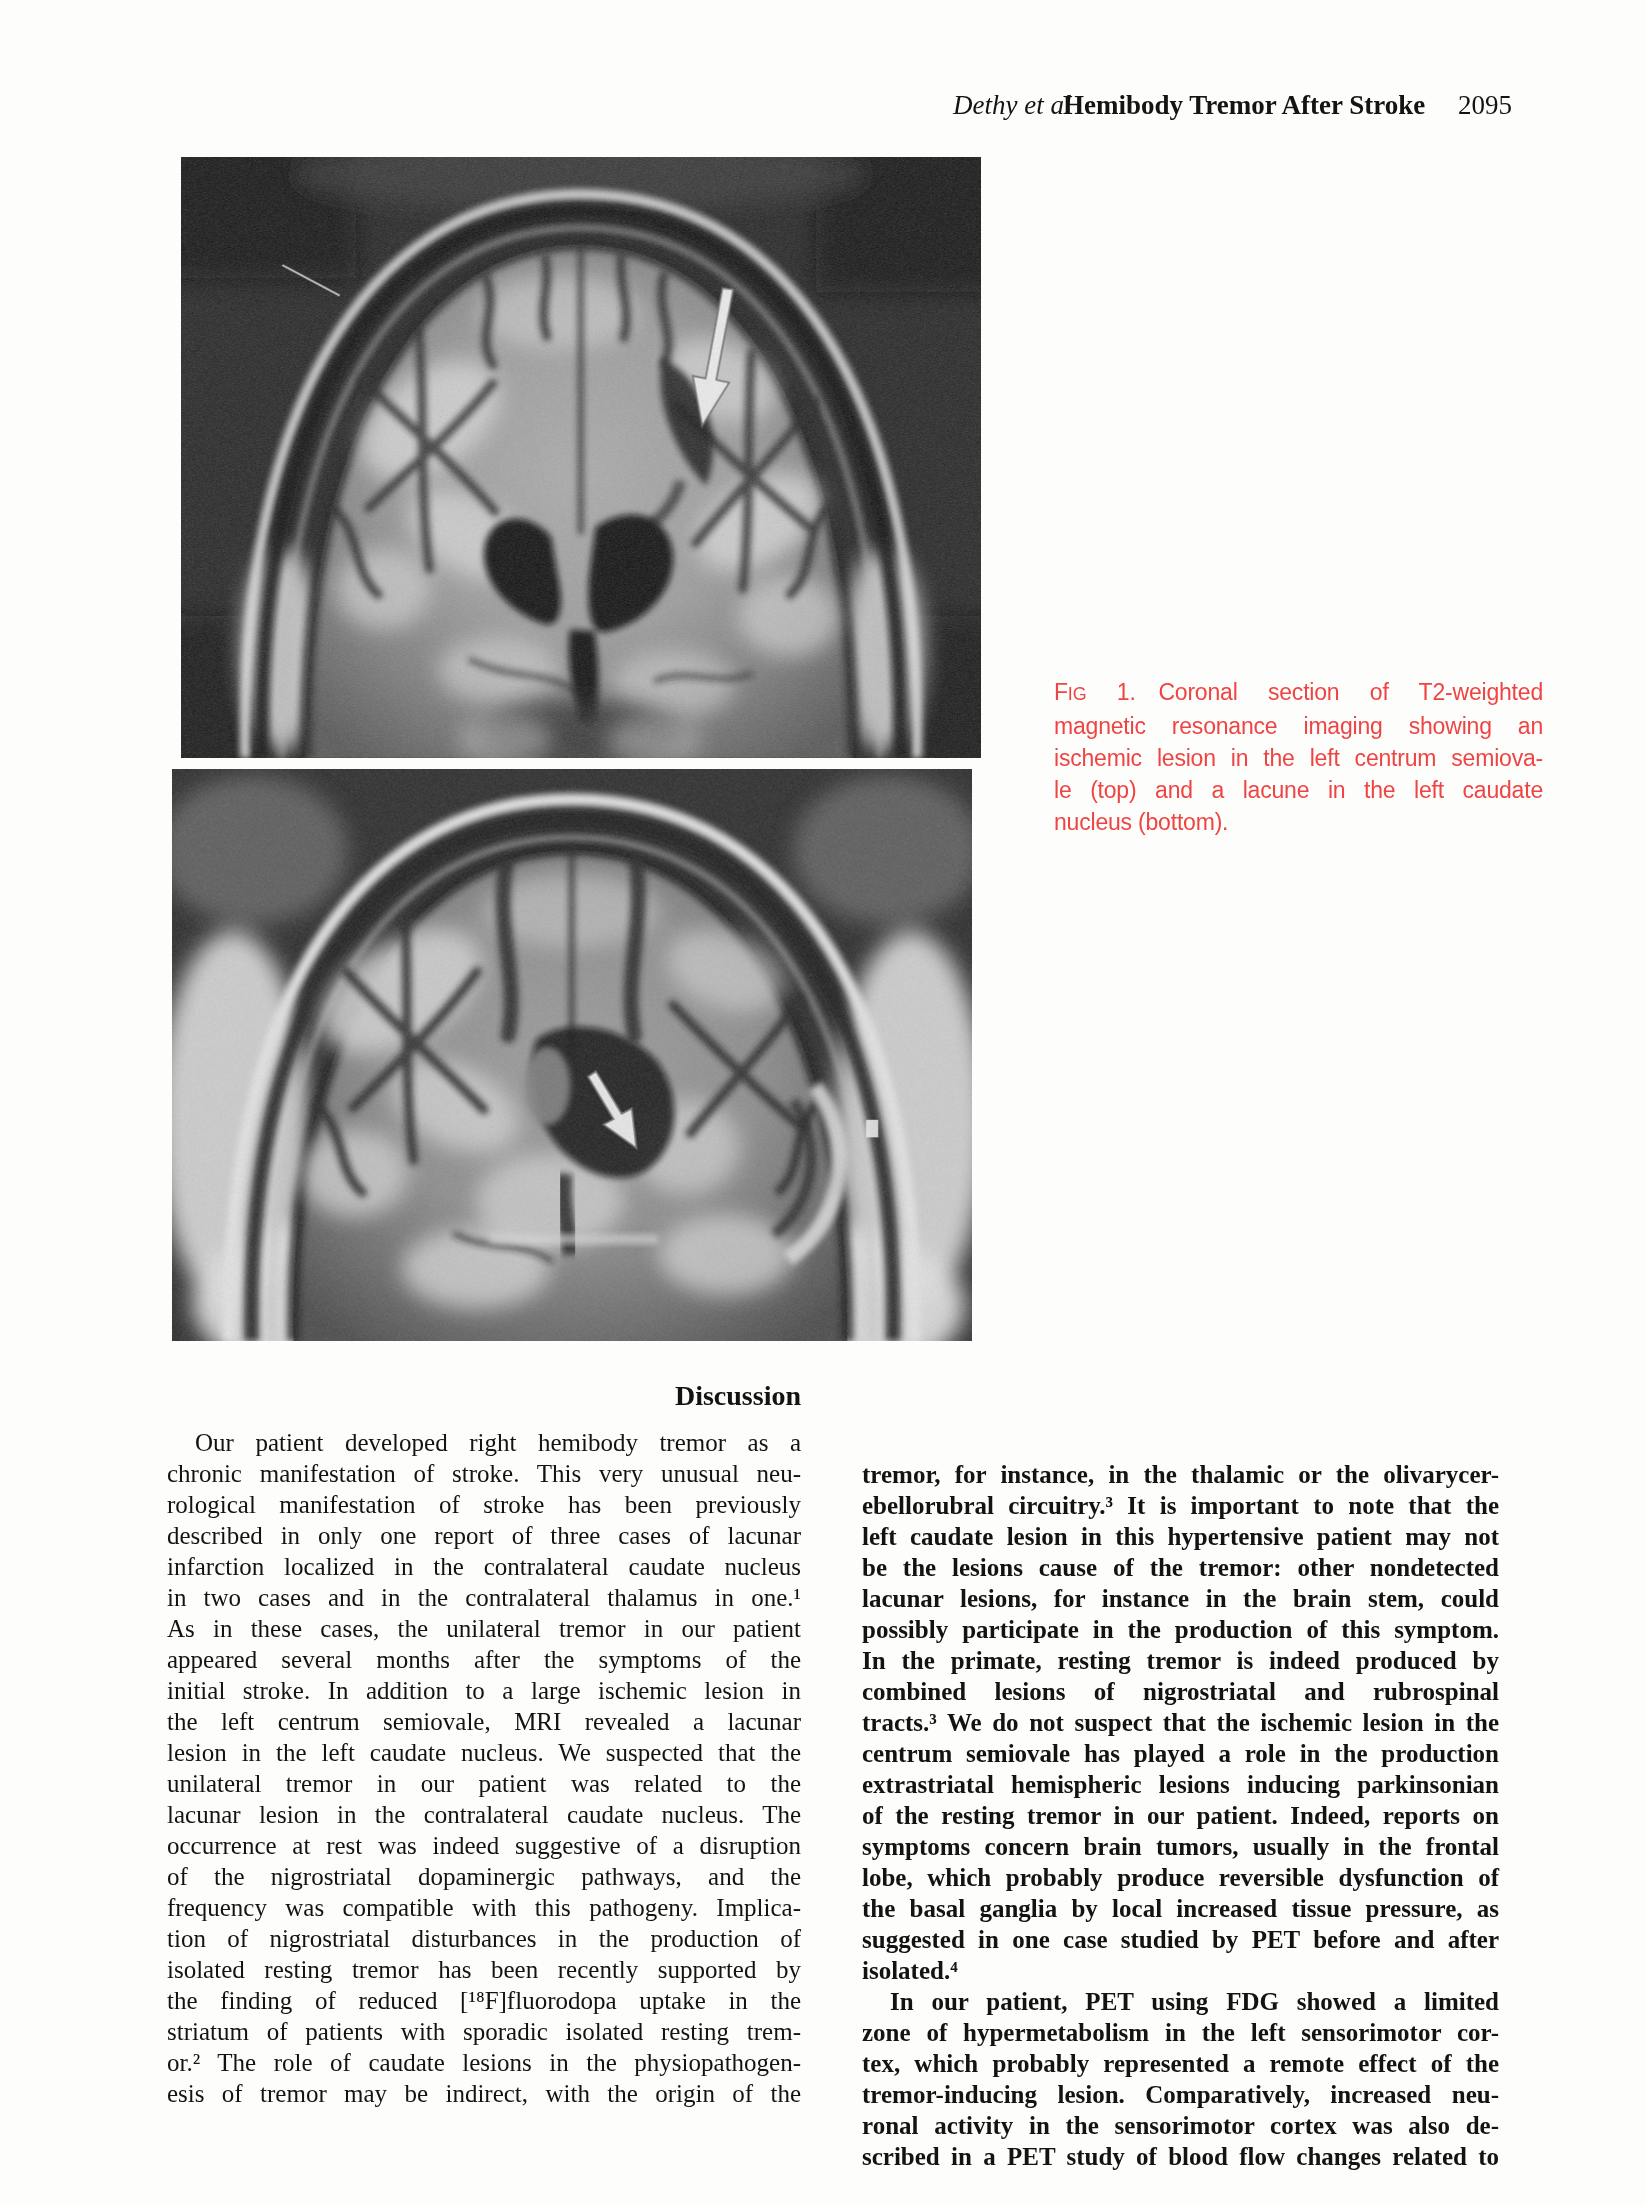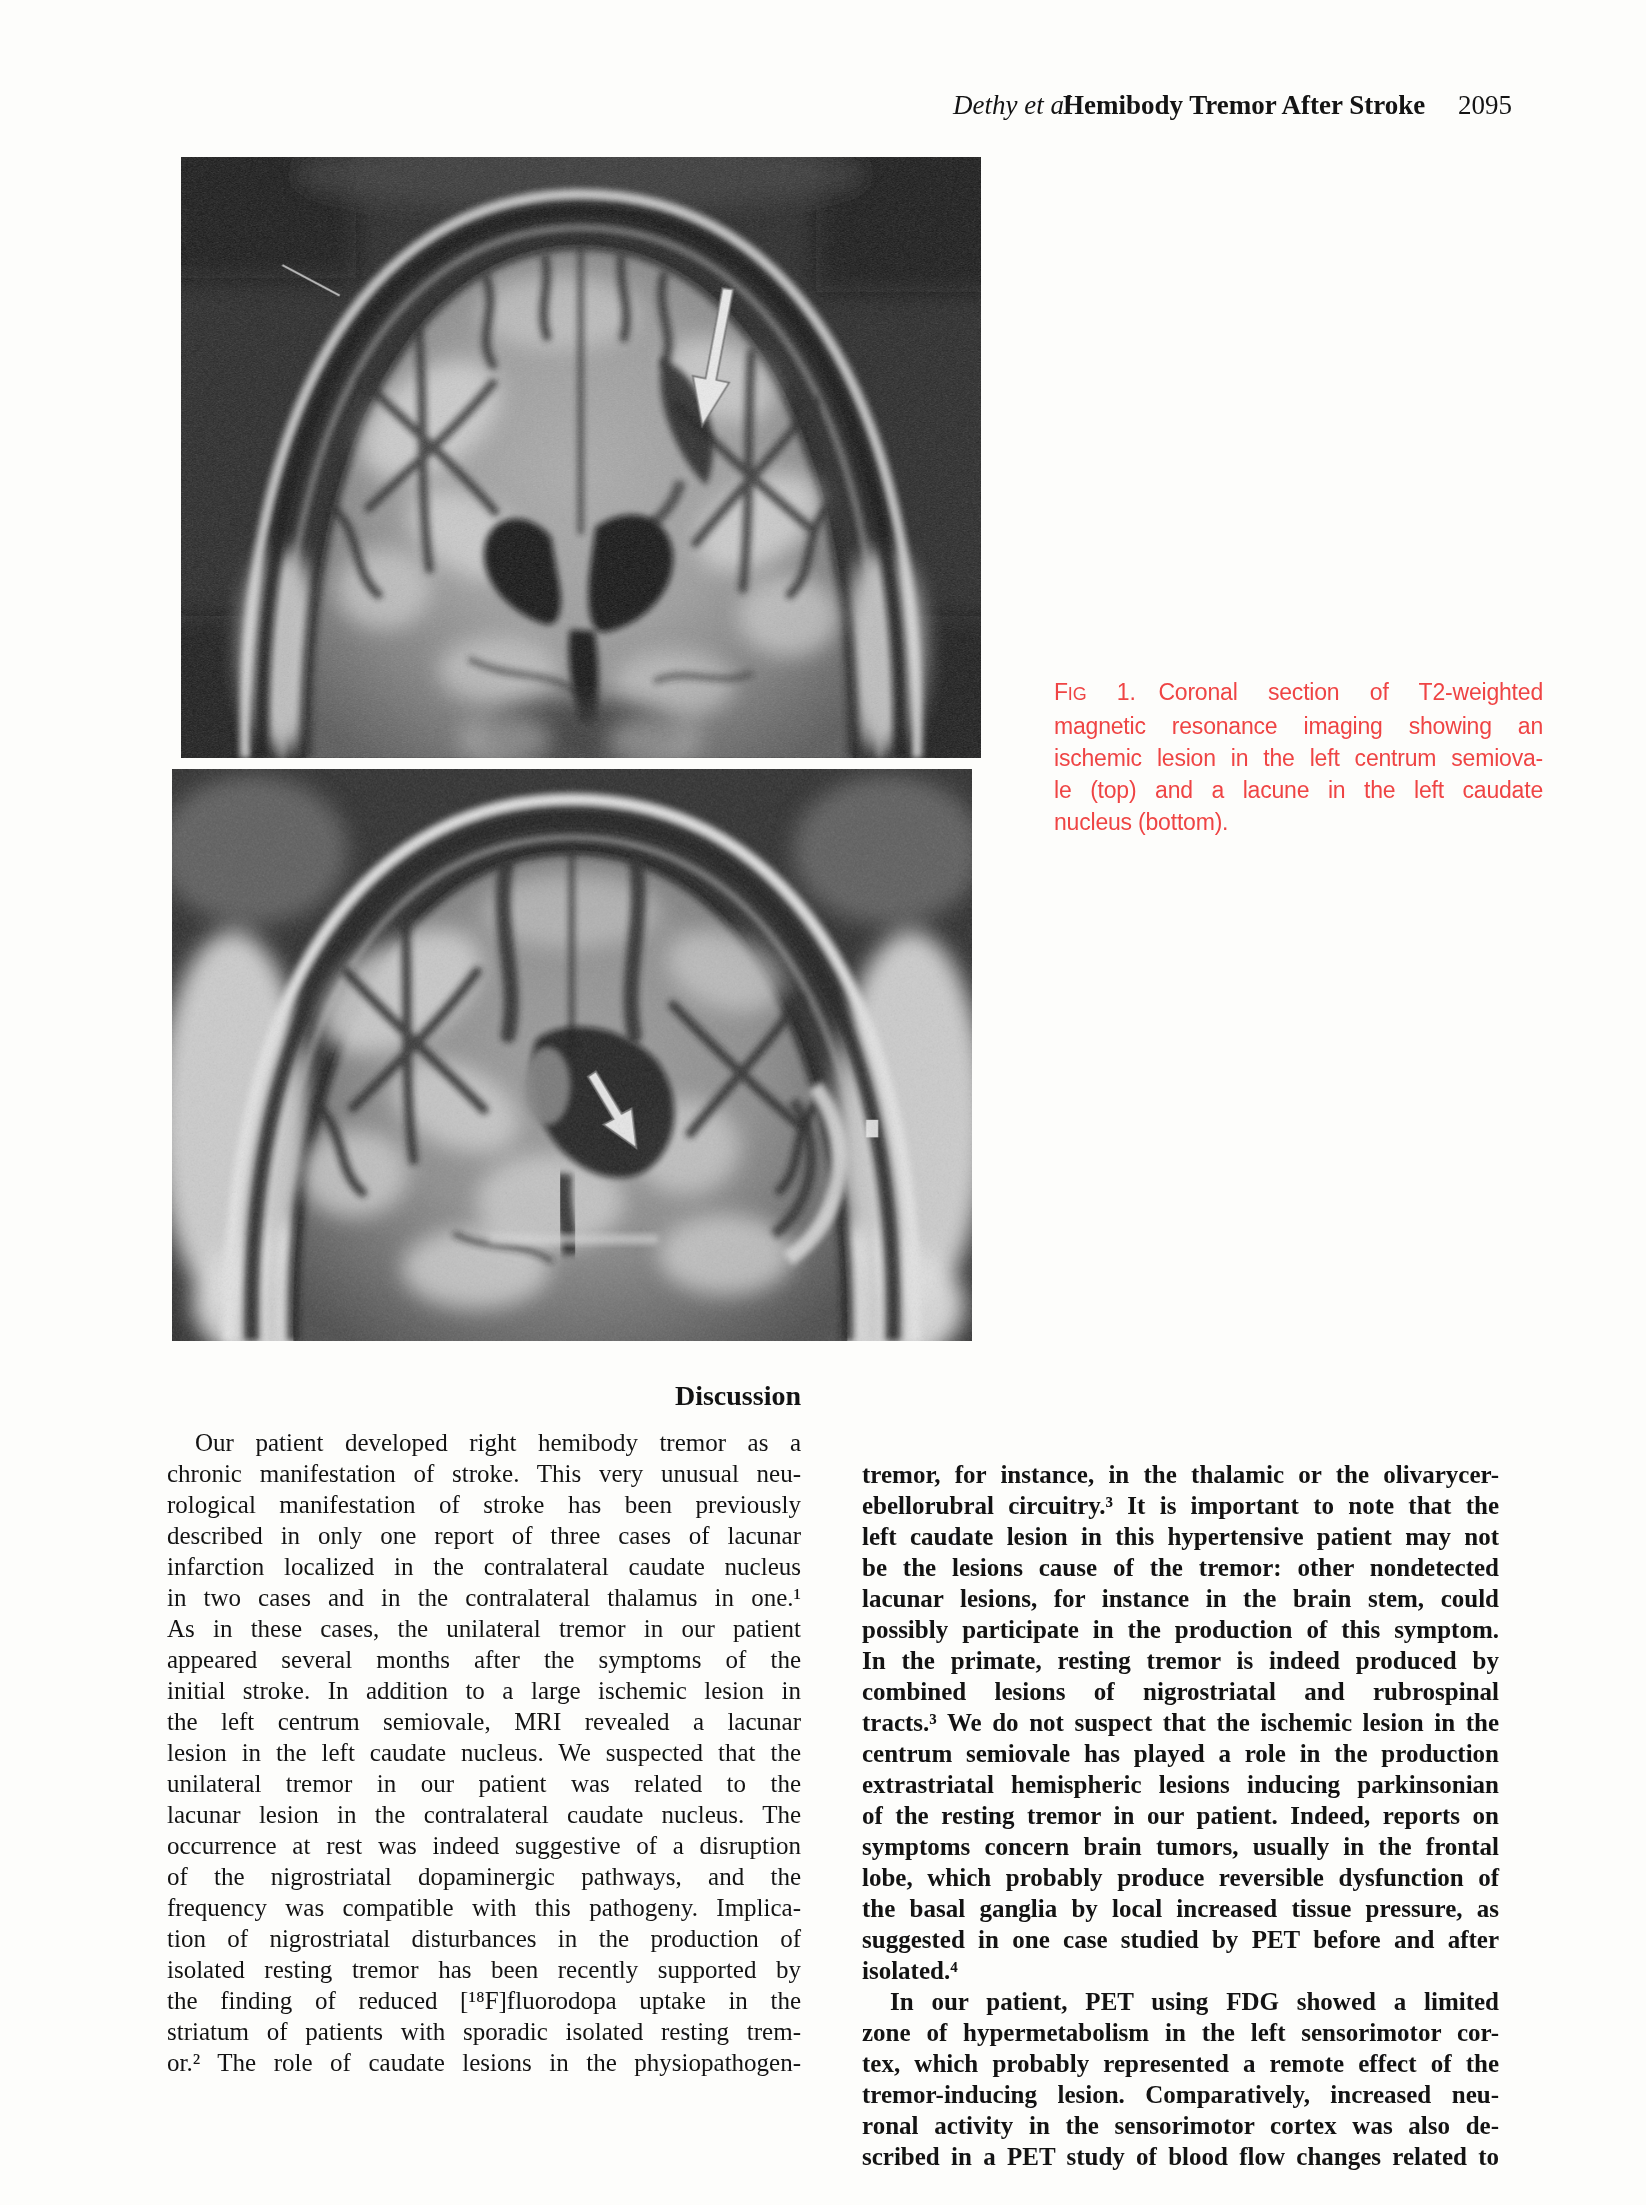--- a/index.html
+++ b/index.html
@@ -225,20 +225,21 @@
         <div class="tl">unilateral tremor in our patient was related to the</div>
         <div class="tl">lacunar lesion in the contralateral caudate nucleus. The</div>
         <div class="tl">occurrence at rest was indeed suggestive of a disruption</div>
         <div class="tl">of the nigrostriatal dopaminergic pathways, and the</div>
         <div class="tl">frequency was compatible with this pathogeny. Implica-</div>
         <div class="tl">tion of nigrostriatal disturbances in the production of</div>
         <div class="tl">isolated resting tremor has been recently supported by</div>
         <div class="tl">the finding of reduced [¹⁸F]fluorodopa uptake in the</div>
         <div class="tl">striatum of patients with sporadic isolated resting trem-</div>
         <div class="tl">or.² The role of caudate lesions in the physiopathogen-</div>
+        <div class="tl">esis of tremor may be indirect, with the origin of the</div>
       </div>
   </section>
 
   <section class="col col-right">
     <div>
         <div class="tl">tremor, for instance, in the thalamic or the olivarycer-</div>
         <div class="tl">ebellorubral circuitry.³ It is important to note that the</div>
         <div class="tl">left caudate lesion in this hypertensive patient may not</div>
         <div class="tl">be the lesions cause of the tremor: other nondetected</div>
         <div class="tl">lacunar lesions, for instance in the brain stem, could</div>

